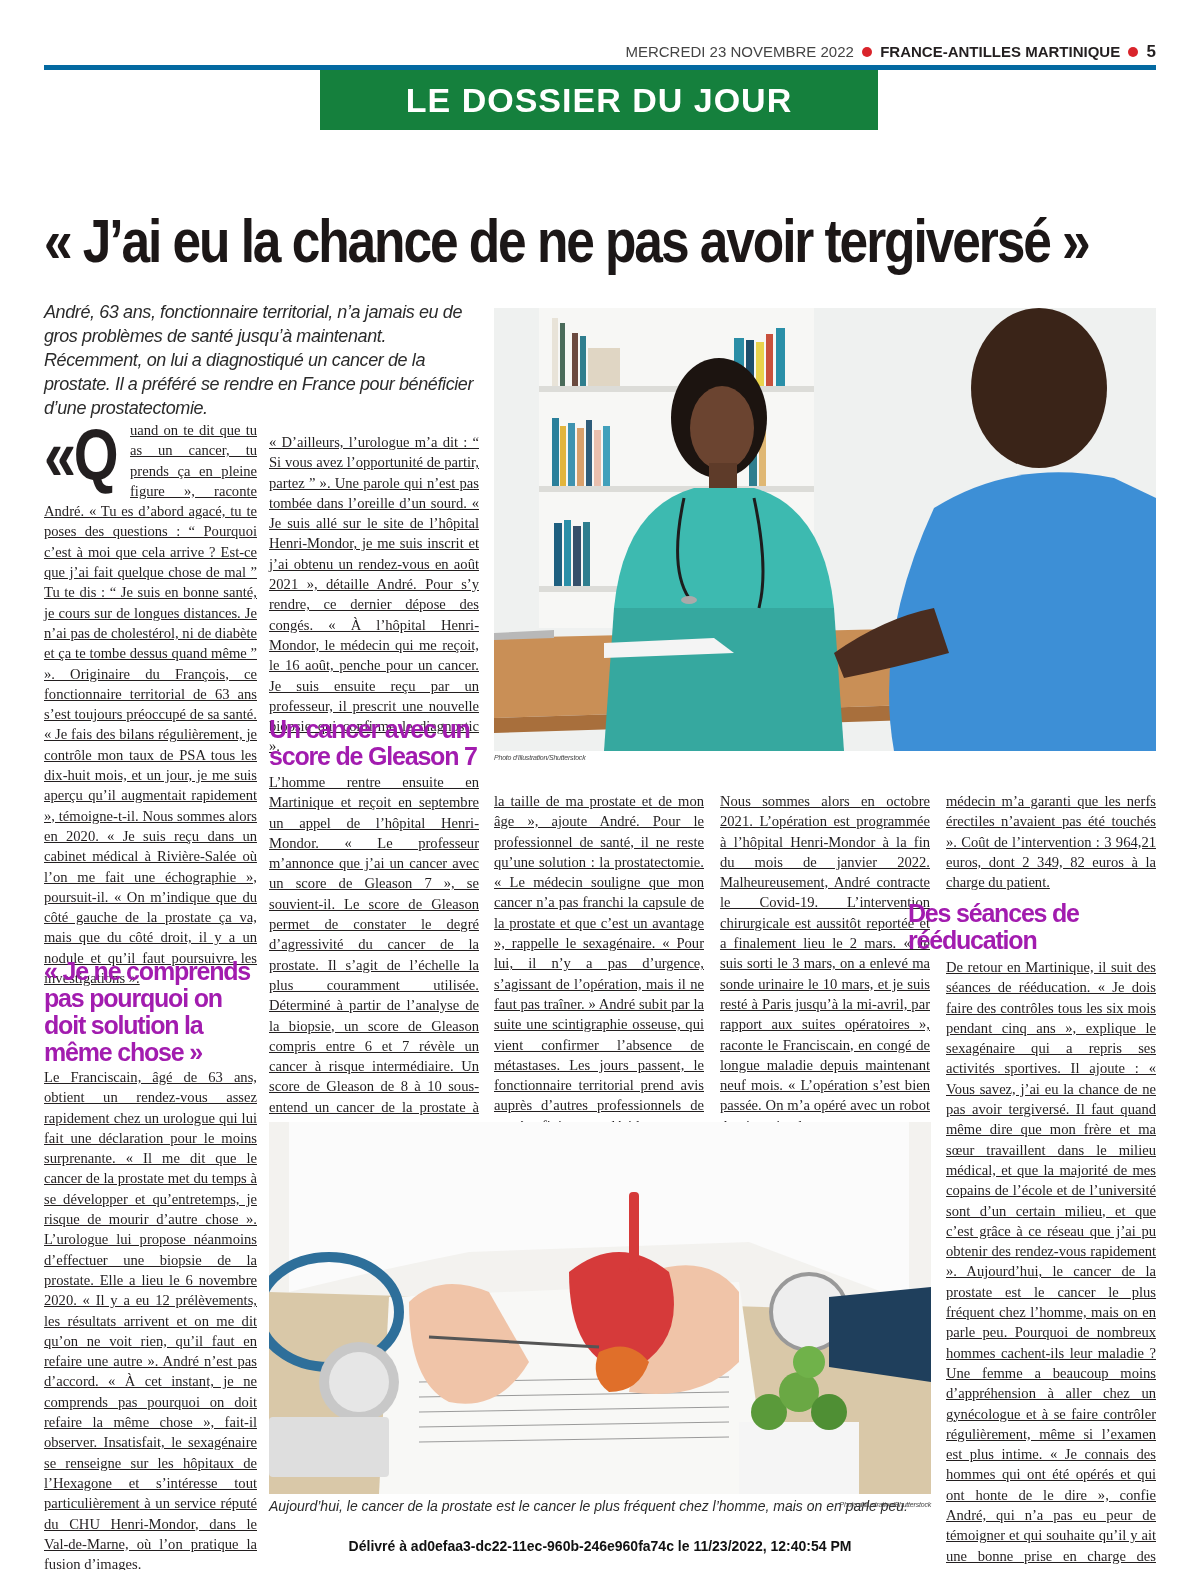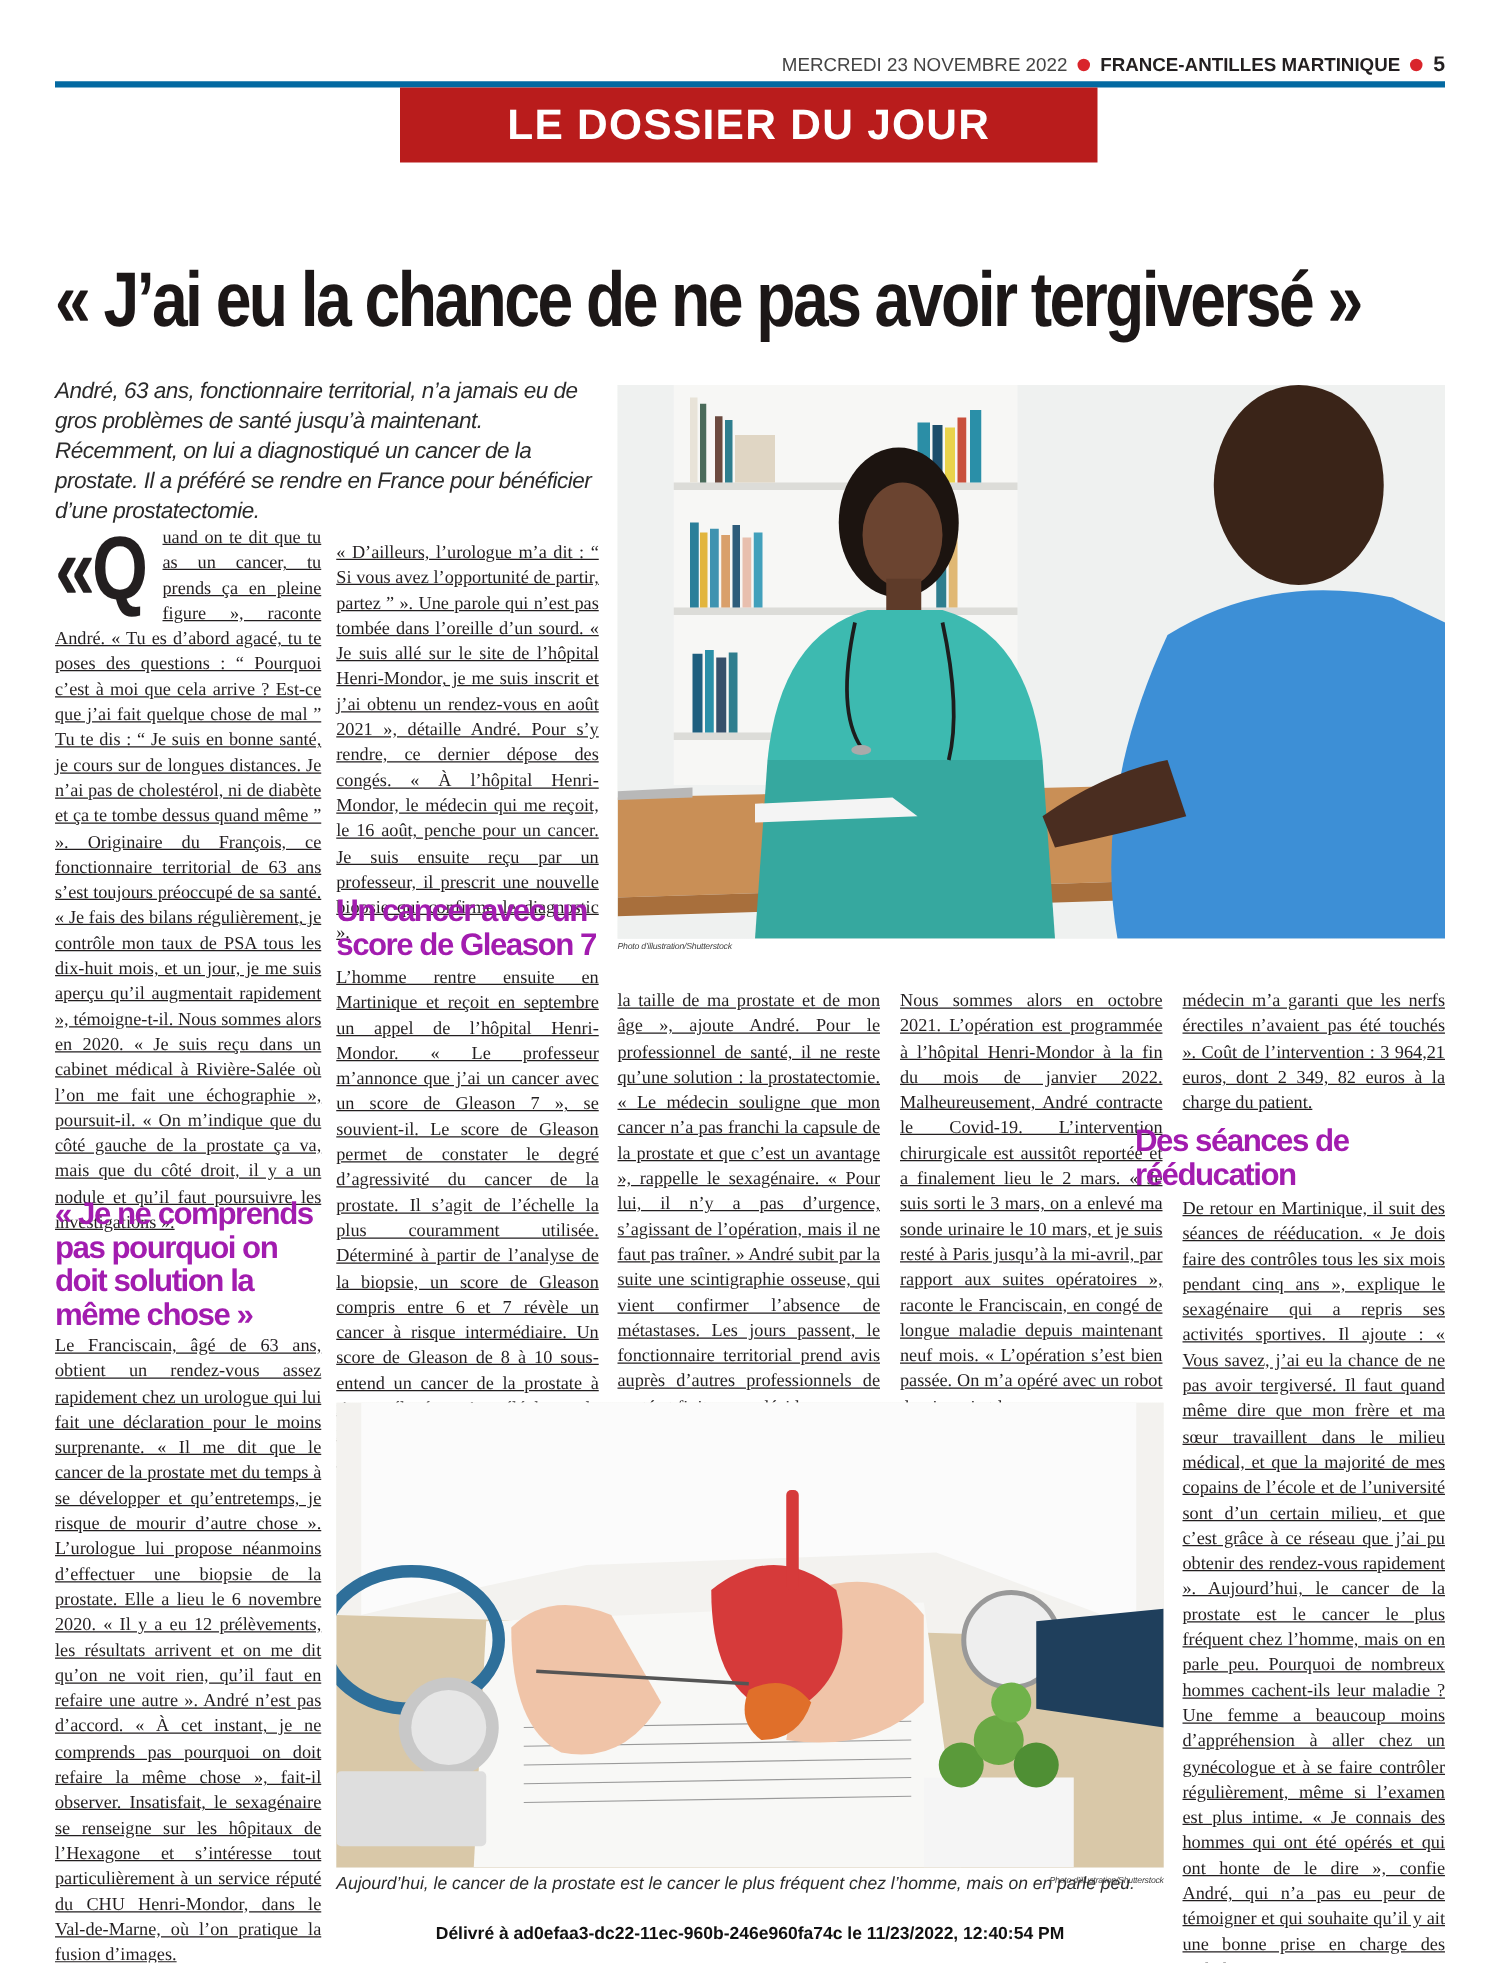--- a/index.html
+++ b/index.html
@@ -5,21 +5,21 @@
   * { box-sizing: border-box; margin: 0; padding: 0; }
   html, body { width: 1200px; height: 1570px; background: #ffffff; overflow: hidden; }
   body { position: relative; font-family: "Liberation Serif", "DejaVu Serif", serif; color: #231f20; }
 
   .masthead { position: absolute; left: 44px; top: 40px; width: 1112px; height: 30px; border-bottom: 5px solid #0369a1; }
   .masthead-line { position: absolute; right: 0; top: 2px; font-family: "Liberation Sans", "DejaVu Sans", sans-serif; font-size: 15px; color: #444; white-space: nowrap; }
   .masthead-line .paper { font-weight: bold; color: #231f20; }
   .masthead-line .dot { display: inline-block; width: 10px; height: 10px; border-radius: 50%; background: #d9242b; margin: 0 4px; vertical-align: 0; }
   .masthead-line .pageno { font-weight: bold; color: #231f20; font-size: 17px; }
 
-  .section-banner { position: absolute; left: 320px; top: 70px; width: 558px; height: 60px; background: #b91c1c; color: #fff; font-family: "Liberation Sans", "DejaVu Sans", sans-serif; font-weight: bold; font-size: 34px; letter-spacing: 1px; display: flex; align-items: center; justify-content: center; }
+  .section-banner { position: absolute; left: 320px; top: 70px; width: 558px; height: 60px; background: #15803d; color: #fff; font-family: "Liberation Sans", "DejaVu Sans", sans-serif; font-weight: bold; font-size: 34px; letter-spacing: 1px; display: flex; align-items: center; justify-content: center; }
 
   .headline { position: absolute; left: 44px; top: 205px; width: 1112px; font-family: "Liberation Sans", "DejaVu Sans", sans-serif; font-weight: bold; font-size: 62px; letter-spacing: -2.5px; transform: scaleX(0.83); transform-origin: left top; white-space: nowrap; color: #1c1717; }
 
   .chapo { position: absolute; left: 44px; top: 300px; width: 440px; font-family: "Liberation Sans", "DejaVu Sans", sans-serif; font-style: italic; font-size: 18px; line-height: 24px; color: #2b2b2b; letter-spacing: -0.4px; }
 
   .col { position: absolute; font-size: 14.6px; line-height: 20.3px; text-align: justify; hyphens: auto; color: #231f20; }
   .col p { margin: 0; text-decoration: underline; }
 
   .col1 { left: 44px; top: 420px; width: 213px; }
   .col2 { left: 269px; top: 420px; width: 210px; margin-top: 12px; }

